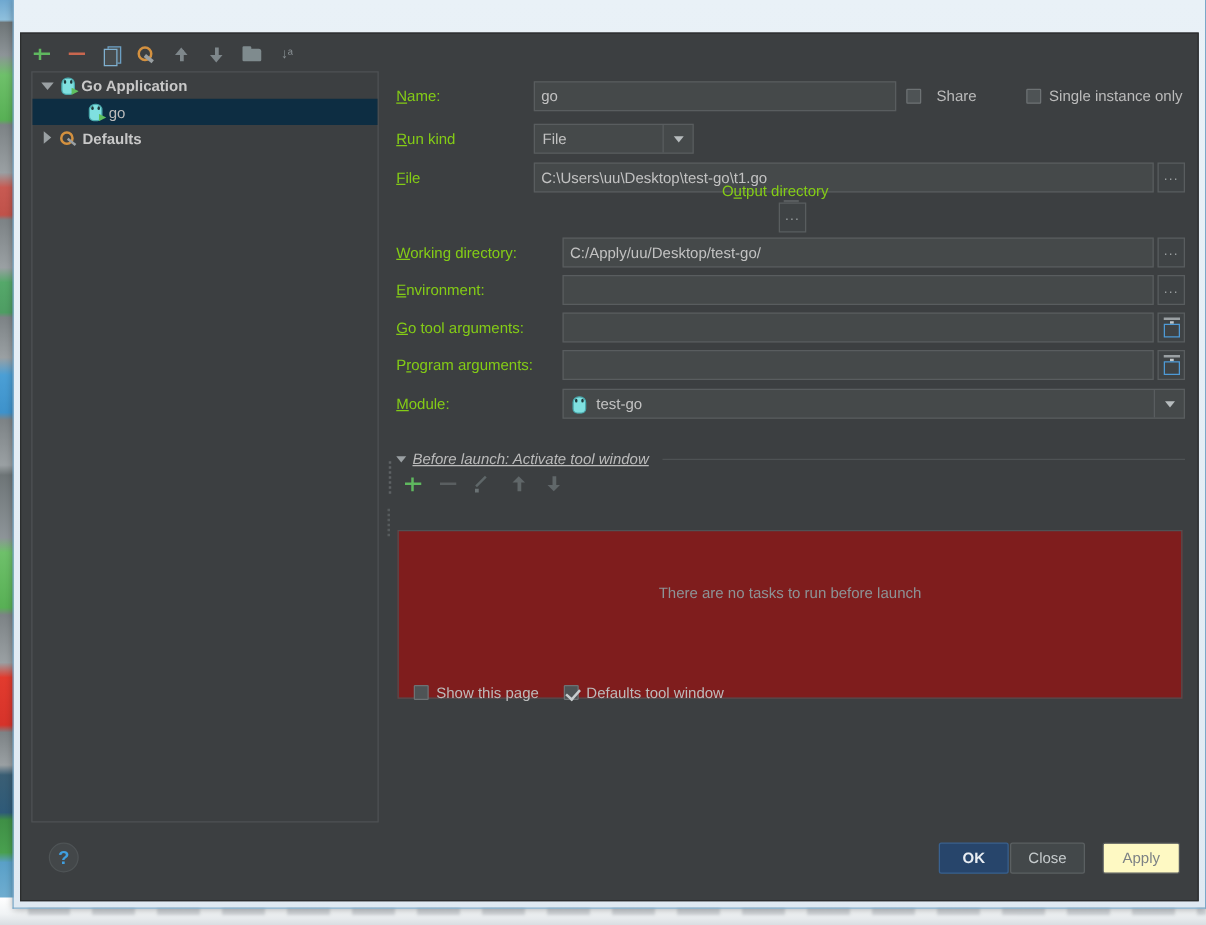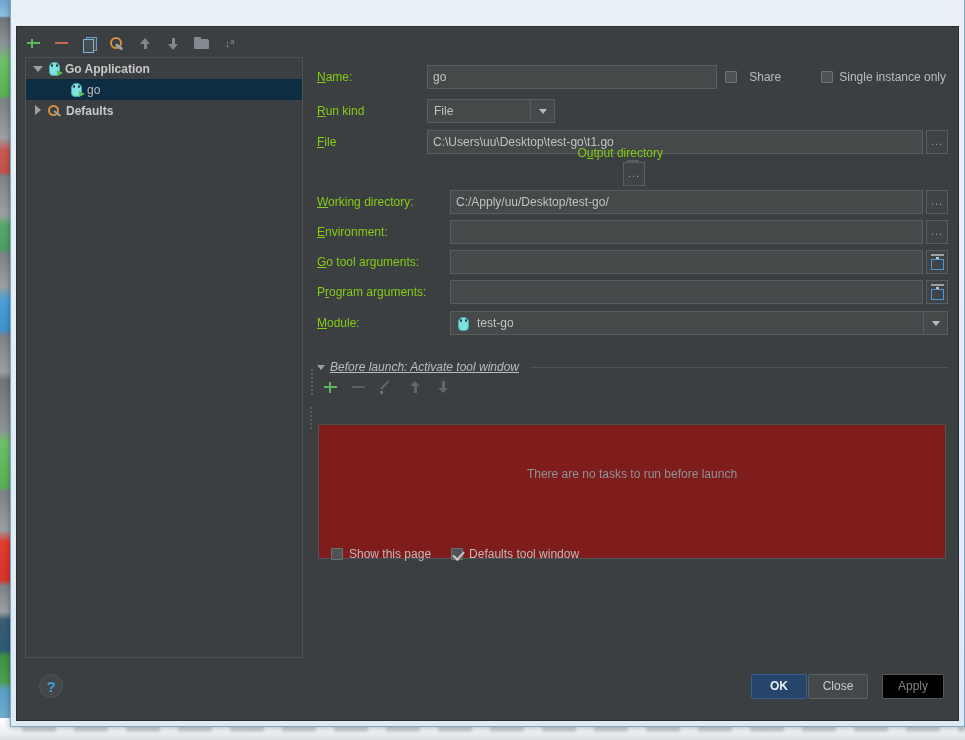--- a/index.html
+++ b/index.html
@@ -331,21 +331,21 @@
     background:#434749; border:1px solid #4f5456;
     color:#3f9fe0; font-size:15px; font-weight:bold; text-align:center; line-height:23px;
   }
   .dlg-btn {
     position:absolute; top:10px; height:25px; width:56px;
     border:1px solid #5b6062; background:#43484a; color:#c6cbcd;
     font-size:12px; text-align:center; line-height:23px; border-radius:2px;
   }
   #ok-btn { right:151px; background:#27456b; border-color:#39618f; color:#e9eef3; font-weight:bold; }
   #close-btn2 { right:88px; }
-  #apply-btn { right:14px; width:62px; color:#7d8285; border-color:#55595b; background:#000000;}
+  #apply-btn { right:14px; width:62px; color:#7d8285; border-color:#55595b; background:#fef9c3;}
   #close-btn2 { width:60px; right:90px; }
 </style>
 </head>
 <body>
 
 <div id="bg-desktop">
   <div id="bg-leftcol"></div>
   <div id="bg-topwin"></div>
   <div id="bg-topwin-tabs"></div>
   <div id="bg-secondline"></div>

